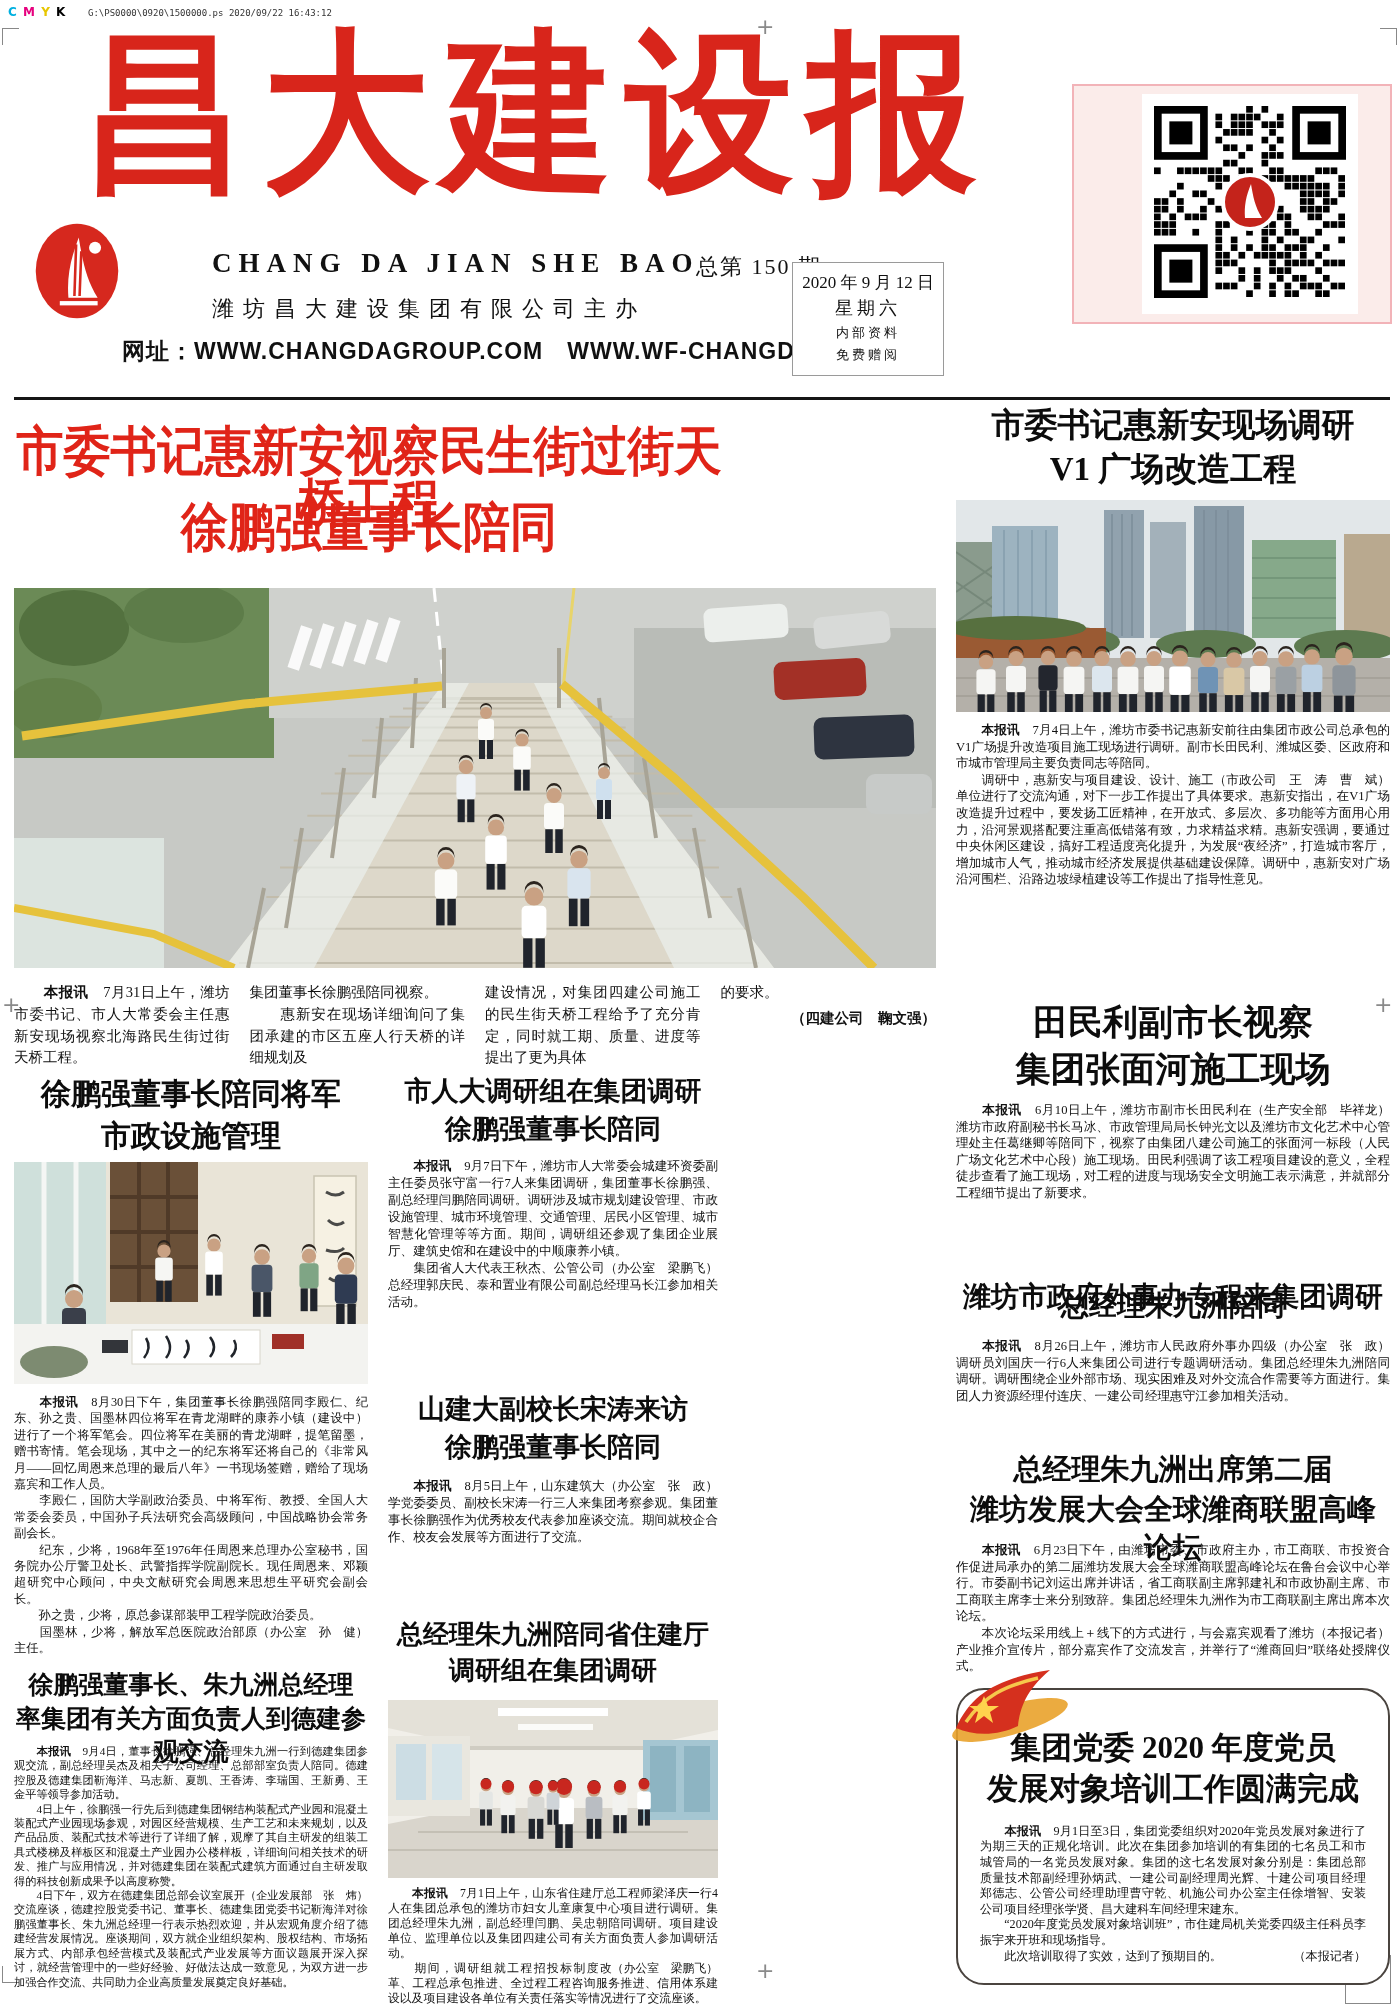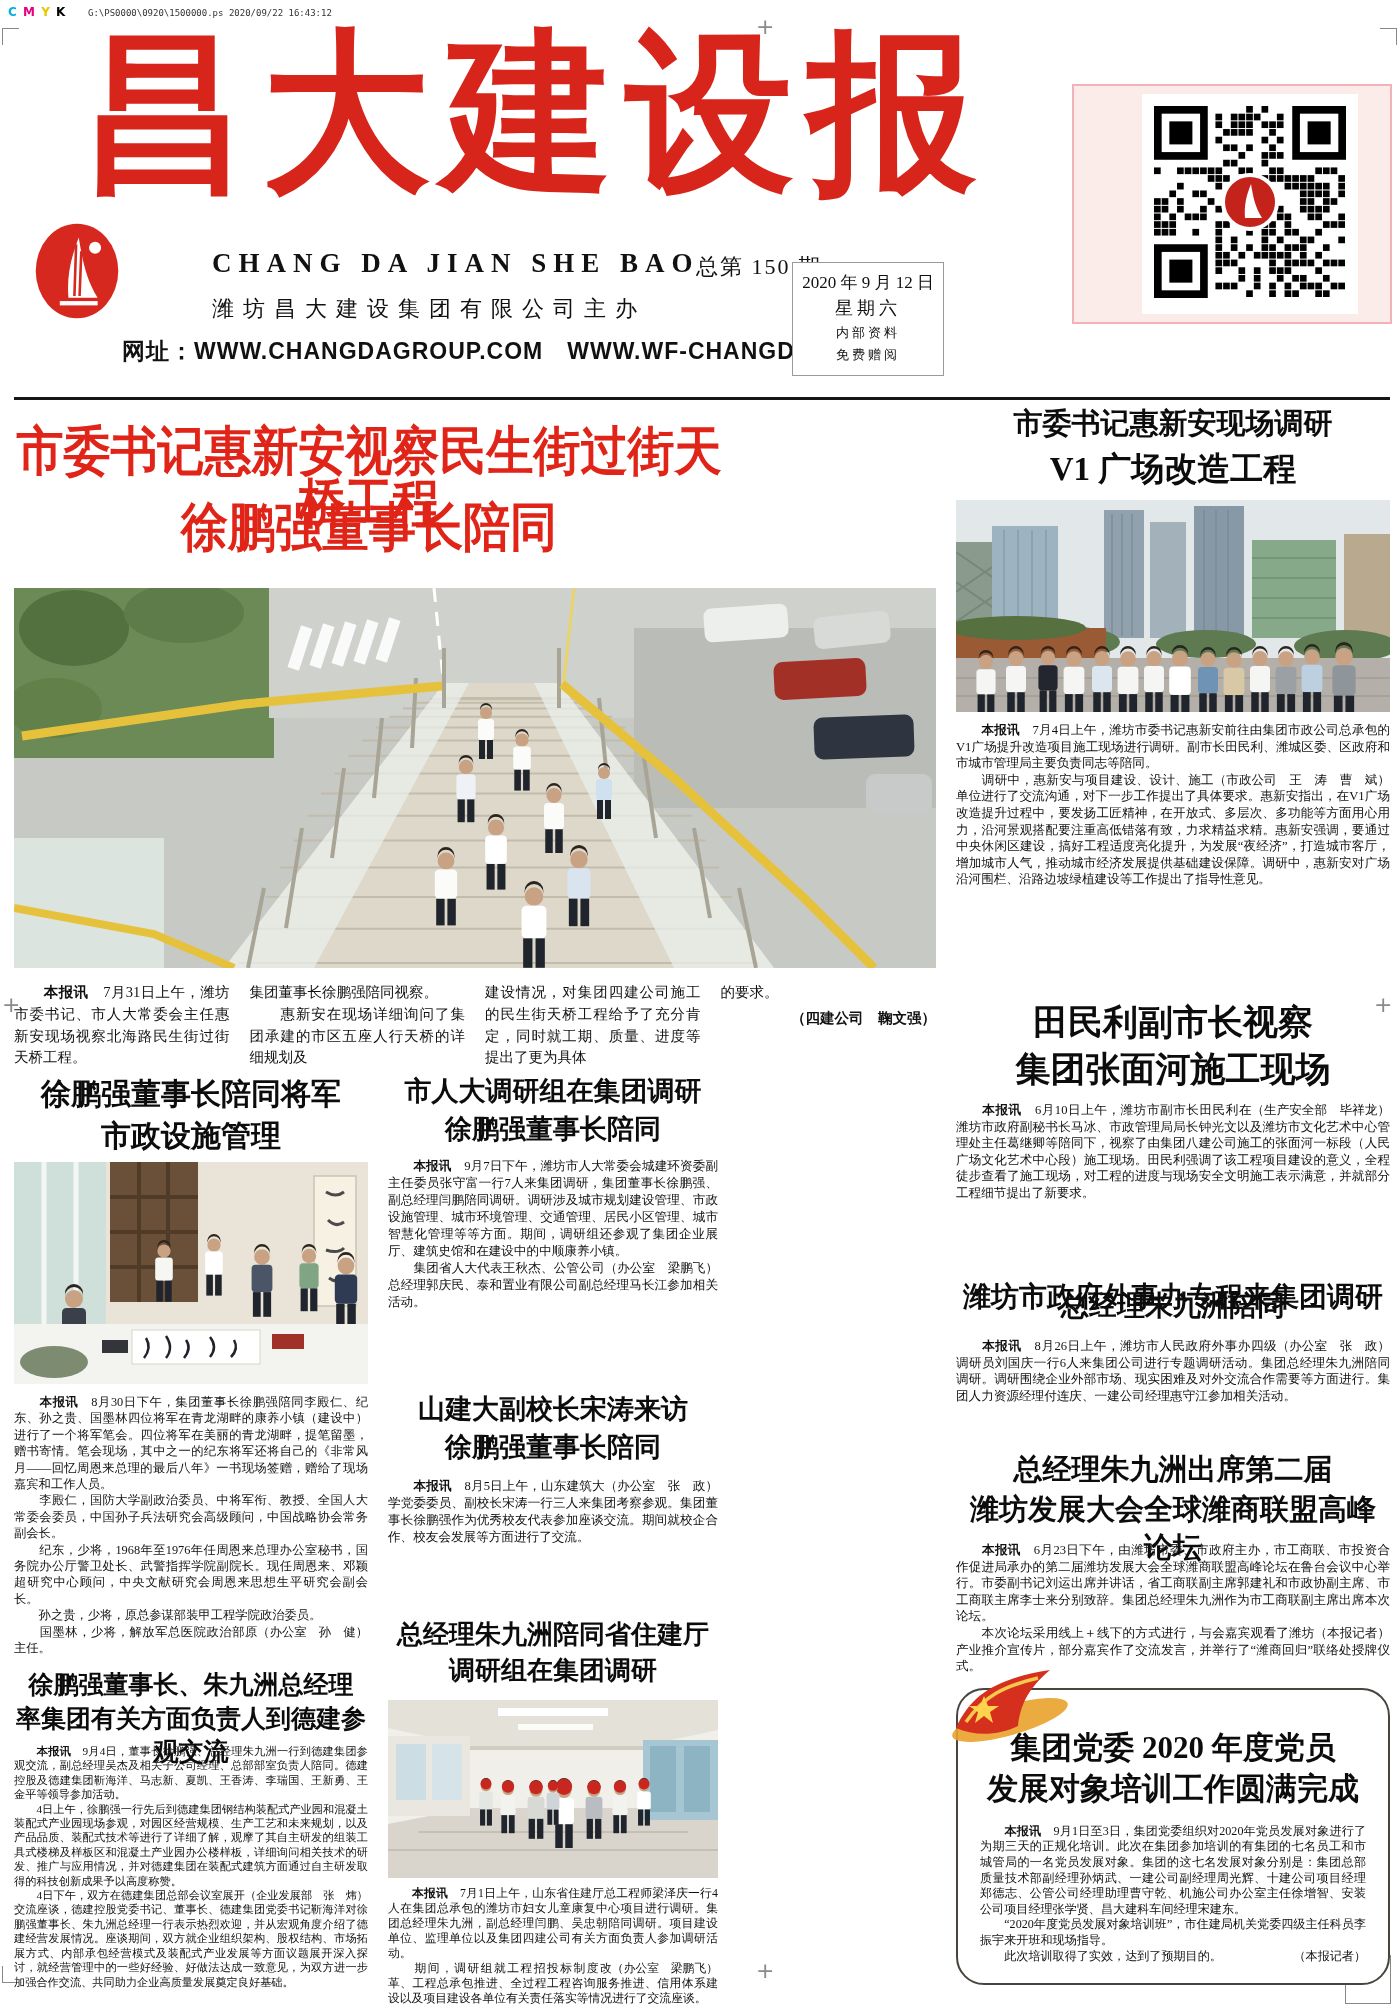--- a/index.html
+++ b/index.html
@@ -673,21 +673,21 @@
           </g>
         </g>
     </svg>
   </div>
 
   <div class="abs bodytxt" style="left:388px;top:1886px;width:330px;font-size:11.8px;line-height:15px;">
       <p class="para">　　<b>本报讯</b>　7月1日上午，山东省住建厅总工程师梁泽庆一行4人在集团总承包的潍坊市妇女儿童康复中心项目进行调研。集团总经理朱九洲，副总经理闫鹏、吴忠朝陪同调研。项目建设单位、监理单位以及集团四建公司有关方面负责人参加调研活动。</p>
       <p class="para"><span class="byline">（办公室　梁鹏飞）</span>　　期间，调研组就工程招投标制度改革、工程总承包推进、全过程工程咨询服务推进、信用体系建设以及项目建设各单位有关责任落实等情况进行了交流座谈。</p>
     </div>
 
-  <div class="abs hserif" style="left:956px;top:404px;width:434px;font-size:29px;">市委书记惠新安现场调研</div>
+  <div class="abs hserif" style="left:956px;top:404px;width:434px;font-size:33px;">市委书记惠新安现场调研</div>
   <div class="abs hserif" style="left:956px;top:448px;width:434px;font-size:33px;">V1 广场改造工程</div>
 
   <div class="abs photo" style="left:956px;top:500px;width:434px;height:212px;">
     <svg width="434" height="212" viewBox="0 0 434 212">
       <rect width="434" height="212" fill="#e2e7e9"></rect>
       <g>
         <rect x="0" y="42" width="58" height="100" fill="#8a9b8d"></rect>
         <path d="M0 52 L58 92 M0 82 L58 122 M58 52 L0 92 M58 82 L0 122" stroke="#76887a" stroke-width="2"></path>
         <rect x="36" y="26" width="66" height="112" fill="#9db3c0"></rect>
         <g stroke="#8aa2b1" stroke-width="2">

